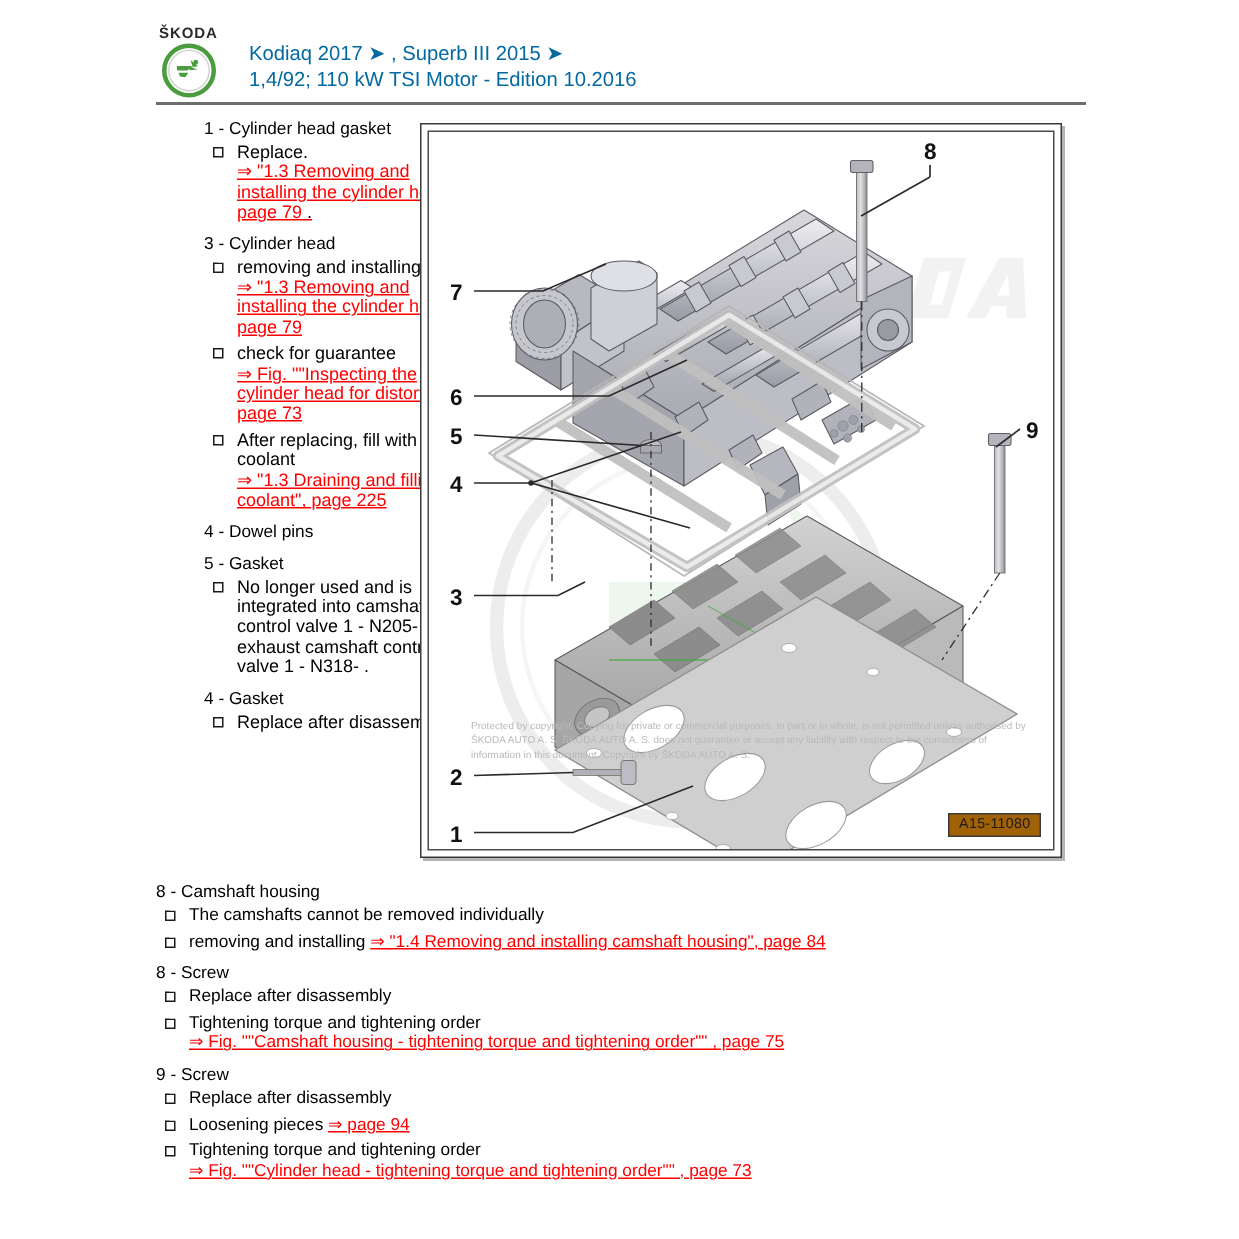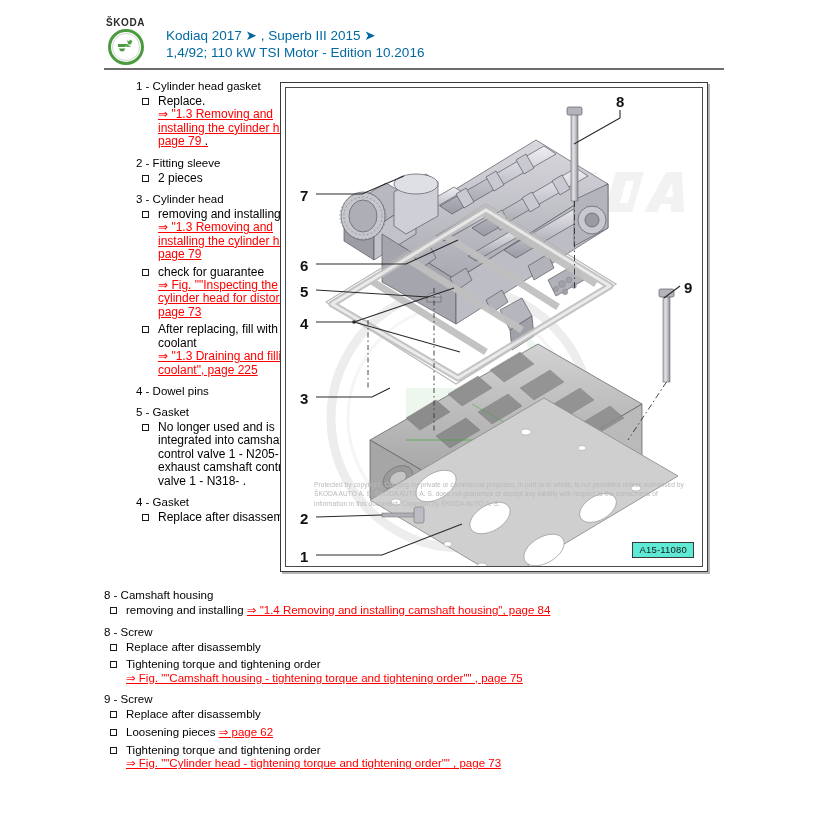--- a/index.html
+++ b/index.html
@@ -183,21 +183,21 @@
     width: 100%;
     height: 100%;
   }
   .dsvg { position:absolute; left:0; top:0; }
 
   .diag-id {
     position: absolute;
     right: 8px;
     bottom: 8px;
     border: 1px solid #3b3b3b;
-    background: #5eead4;
+    background: #a16207;
     padding: 1px 6px 2px 6px;
     font-size: 9.5px;
     color: #1a1a1a;
     letter-spacing: 0.2px;
     font-family: "Liberation Sans", sans-serif;
   }
 
   .callout {
     position: absolute;
     font-size: 15px;
@@ -246,26 +246,20 @@
   <div class="header-rule"></div>
 
   <div class="itemlist" id="itemlist">
       <div class="item">
         <div class="item-title">1 - Cylinder head gasket</div>
         <div class="bullets">
           <div class="bullet"><span class="box-icon"></span><span class="btext">Replace.</span><span class="xref xref-block">⇒ "1.3 Removing and installing the cylinder head", page 79<span class="" style="color: rgb(0, 0, 0); text-decoration: none;"> .</span></span></div>
         </div>
       </div>
       <div class="item">
-        <div class="item-title">2 - Fitting sleeve</div>
-        <div class="bullets">
-          <div class="bullet"><span class="box-icon"></span><span class="btext">2 pieces</span></div>
-        </div>
-      </div>
-      <div class="item">
         <div class="item-title">3 - Cylinder head</div>
         <div class="bullets">
           <div class="bullet"><span class="box-icon"></span><span class="btext">removing and installing</span><span class="xref xref-block">⇒ "1.3 Removing and installing the cylinder head", page 79</span></div>
           <div class="bullet"><span class="box-icon"></span><span class="btext">check for guarantee</span><span class="xref xref-block">⇒ Fig. ""Inspecting the cylinder head for distortion"" , page 73</span></div>
           <div class="bullet"><span class="box-icon"></span><span class="btext">After replacing, fill with fresh coolant</span><span class="xref xref-block">⇒ "1.3 Draining and filling up coolant", page 225</span></div>
         </div>
       </div>
       <div class="item">
         <div class="item-title">4 - Dowel pins</div>
       </div>
@@ -280,35 +274,36 @@
         <div class="bullets">
           <div class="bullet"><span class="box-icon"></span><span class="btext">Replace after disassembly</span></div>
         </div>
       </div>
     </div>
 
   <div class="widelist" id="widelist" style="top:588px;">
       <div class="item">
         <div class="item-title">8 - Camshaft housing</div>
         <div class="bullets">
+          <div class="bullet"><span class="box-icon"></span><span class="btext">The camshafts cannot be removed individually</span></div>
           <div class="bullet"><span class="box-icon"></span><span class="btext">removing and installing </span><span class="xref">⇒ "1.4 Removing and installing camshaft housing", page 84</span></div>
         </div>
       </div>
       <div class="item">
         <div class="item-title">8 - Screw</div>
         <div class="bullets">
           <div class="bullet"><span class="box-icon"></span><span class="btext">Replace after disassembly</span></div>
           <div class="bullet"><span class="box-icon"></span><span class="btext">Tightening torque and tightening order</span><span class="xref xref-block">⇒ Fig. ""Camshaft housing - tightening torque and tightening order"" , page 75</span></div>
         </div>
       </div>
       <div class="item">
         <div class="item-title">9 - Screw</div>
         <div class="bullets">
           <div class="bullet"><span class="box-icon"></span><span class="btext">Replace after disassembly</span></div>
-          <div class="bullet"><span class="box-icon"></span><span class="btext">Loosening pieces </span><span class="xref">⇒ page 62</span></div>
+          <div class="bullet"><span class="box-icon"></span><span class="btext">Loosening pieces </span><span class="xref">⇒ page 94</span></div>
           <div class="bullet"><span class="box-icon"></span><span class="btext">Tightening torque and tightening order</span><span class="xref xref-block">⇒ Fig. ""Cylinder head - tightening torque and tightening order"" , page 73</span></div>
         </div>
       </div>
     </div>
 
   <div class="diagram">
     <div class="diagram-inner">
       <div class="dstage">
 
         <svg class="dsvg" width="420" height="482" viewBox="0 0 420 482">

